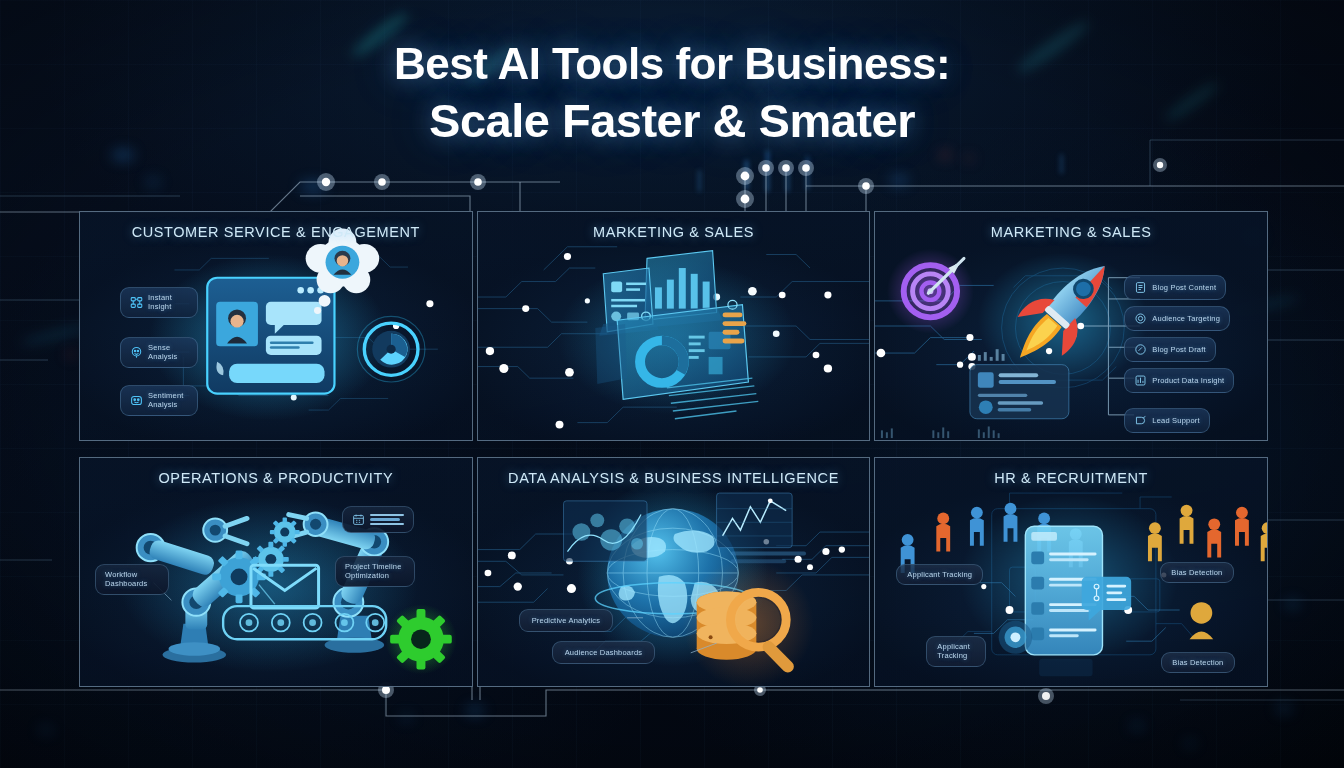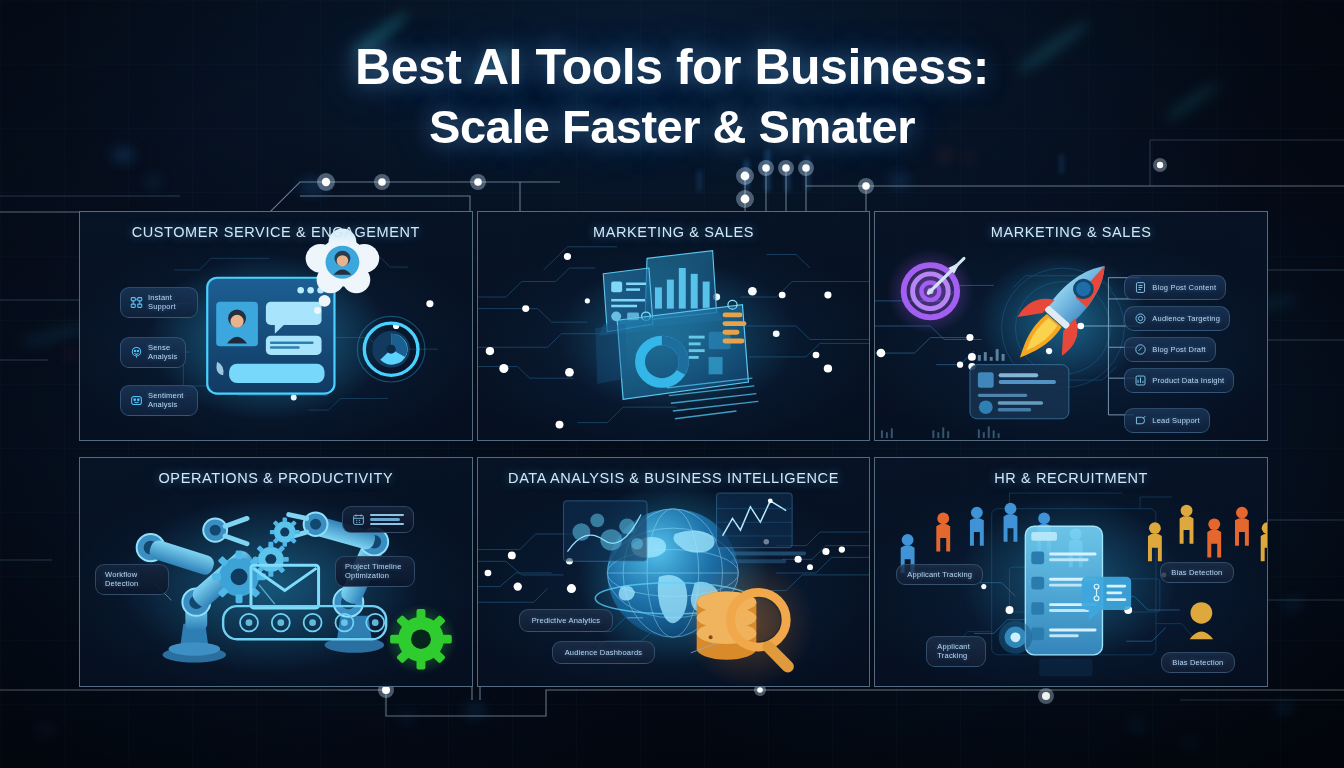--- a/index.html
+++ b/index.html
@@ -81,21 +81,21 @@
     text-align: center;
     z-index: 6;
   }
   #title-block .line {
     color: #ffffff;
     font-weight: bold;
     letter-spacing: -0.5px;
     text-shadow: 0 0 22px rgba(120,190,255,0.45), 0 0 48px rgba(60,140,230,0.28);
     line-height: 1.0;
   }
-  #title-line1 { font-size: 50px; }
+  #title-line1 { font-size: 44px; }
   #title-line2 { font-size: 47px; margin-top: 11px; }
 
   
   #grid {
     position: absolute;
     left: 79px;
     top: 211px;
     width: 1189px;
     height: 476px;
     display: grid;
@@ -346,24 +346,24 @@
           <svg viewBox="0 0 16 16">
               <g fill="none" stroke="#4fc3f7" stroke-width="1.3">
             <rect x="1.5" y="2" width="5" height="4" rx="1"></rect>
                 <rect x="9.5" y="2" width="5" height="4" rx="1"></rect>
             <rect x="1.5" y="10" width="5" height="4" rx="1"></rect>
                 <rect x="9.5" y="10" width="5" height="4" rx="1"></rect>
             <path d="M6.5 4 h3 M4 6 v4 M12 6 v4"></path>
               </g>
             </svg>
         </span>
-        <span>Instant Support</span>
-      </div>
-
-      <div class="chip two-line" style="left:40px;top:125px;width:66px;">
+        <span>Instant Insight</span>
+      </div>
+
+      <div class="chip two-line" style="left:40px;top:125px;width:78px;">
         <span class="ico">
           <svg viewBox="0 0 16 16">
               <g fill="none" stroke="#4fc3f7" stroke-width="1.3">
             <circle cx="8" cy="7" r="5.2"></circle>
                 <circle cx="6.2" cy="6.2" r="0.9" fill="#4fc3f7"></circle>
             <circle cx="9.8" cy="6.2" r="0.9" fill="#4fc3f7"></circle>
                 <path d="M5.6 9.2 q2.4 2.2 4.8 0"></path>
             <path d="M8 12.2 v2.2"></path>
               </g>
             </svg>
@@ -819,21 +819,21 @@
 
           <g stroke="#7fa9c4" stroke-width="1" fill="none" opacity="0.7">
             <path d="M74 128 L92 146"></path>
             <path d="M300 120 L316 108"></path>
             <path d="M312 60 L324 60"></path>
           </g>
         </svg>
       </div>
 
       <div class="chip dark two-line" style="left:15px;top:106px;width:74px;">
-        <span>Workflow Detection</span>
+        <span>Workflow Dashboards</span>
       </div>
 
       <div class="chip dark two-line" style="left:255px;top:98px;width:80px;">
         <span>Project Timeline Optimization</span>
       </div>
 
       <div class="chip dark" style="left:262px;top:48px;padding:6px 9px;">
         <span class="ico">
           <svg viewBox="0 0 16 16">
               <g fill="none" stroke="#7fc4e8" stroke-width="1.1">

